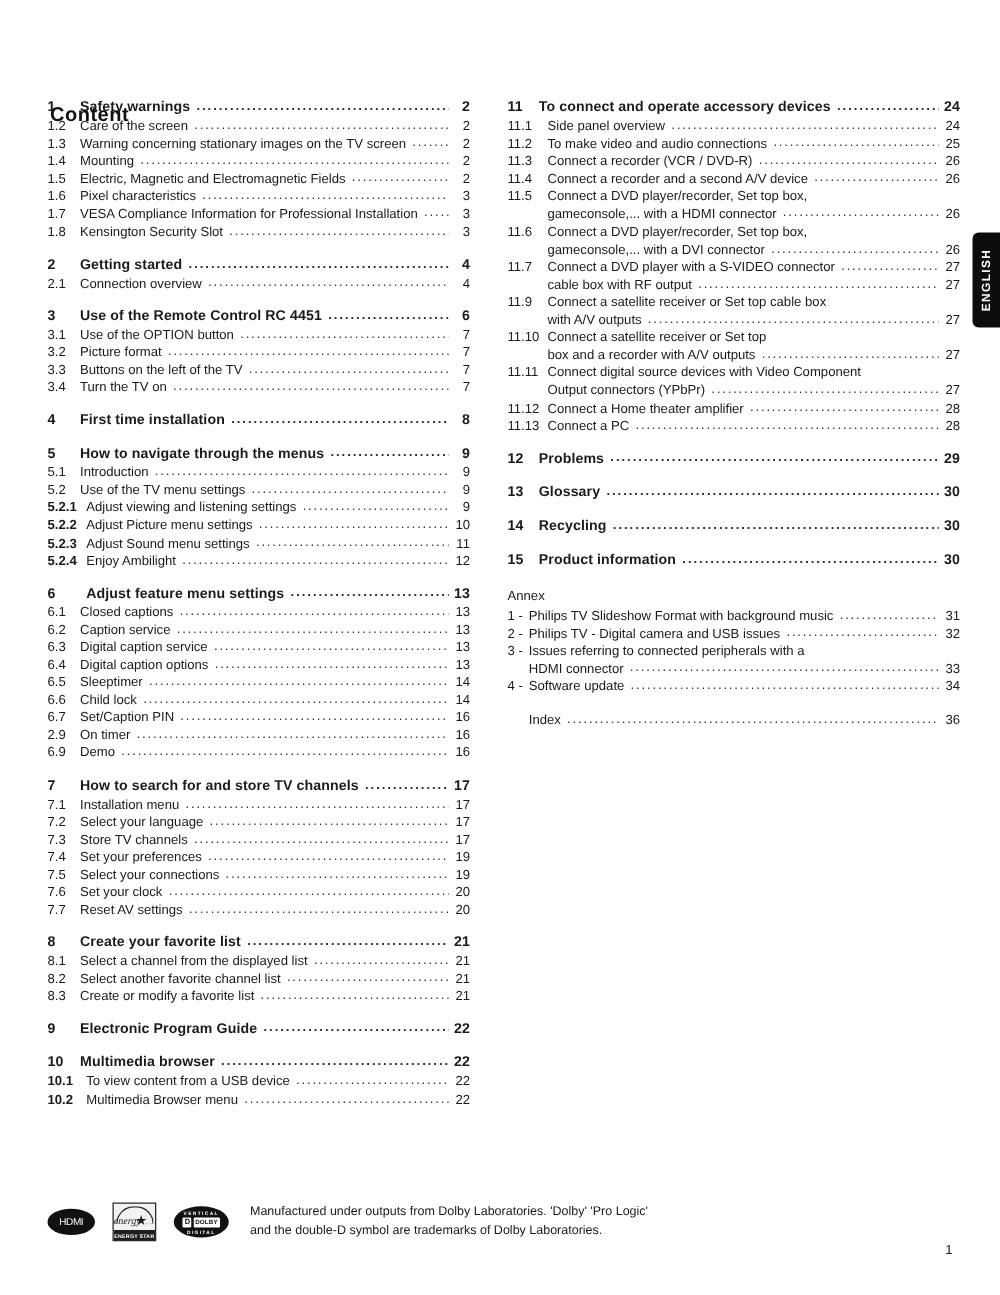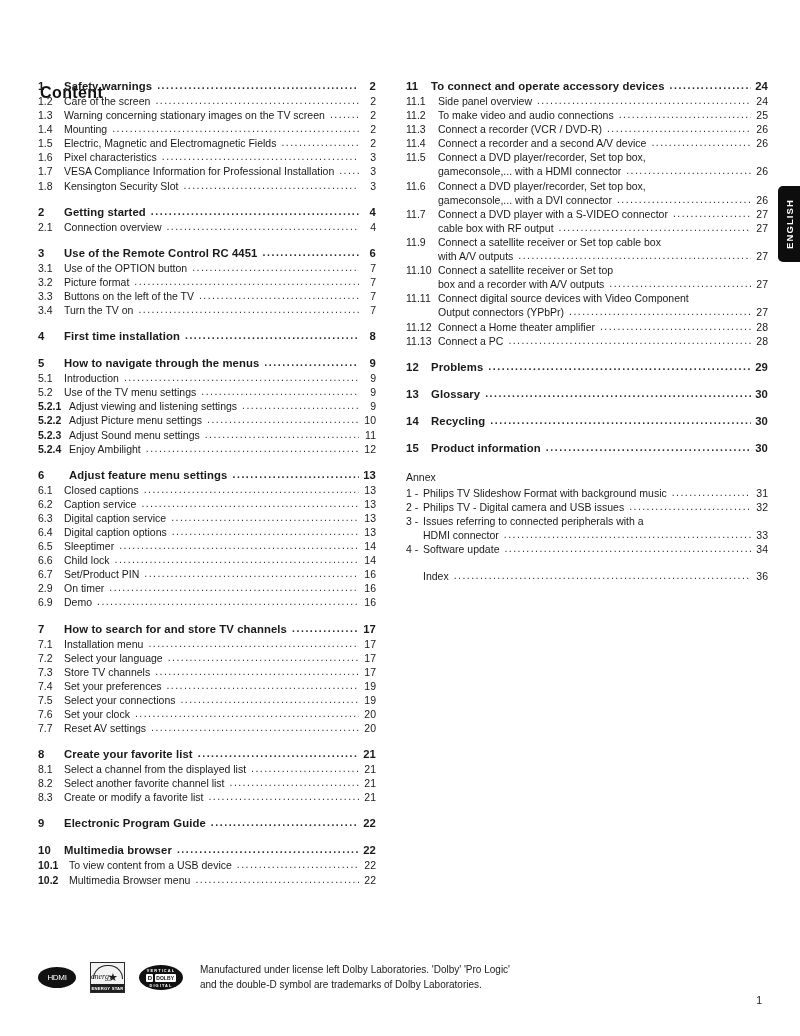--- a/index.html
+++ b/index.html
@@ -481,21 +481,21 @@
           <span class="page">14</span>
         </div>
         <div class="toc-row">
           <span class="num">6.6</span>
           <span class="label">Child lock</span>
           <span class="leader"></span>
           <span class="page">14</span>
         </div>
         <div class="toc-row">
           <span class="num">6.7</span>
-          <span class="label">Set/Product PIN</span>
+          <span class="label">Set/Caption PIN</span>
           <span class="leader"></span>
           <span class="page">16</span>
         </div>
         <div class="toc-row">
           <span class="num">2.9</span>
           <span class="label">On timer</span>
           <span class="leader"></span>
           <span class="page">16</span>
         </div>
         <div class="toc-row">
@@ -825,20 +825,20 @@
         <span class="dd-mid">
           <span class="dd-box">D</span>
           <span class="dd-word">DOLBY</span>
         </span>
         <span class="dd-bot">DIGITAL</span>
       </div>
 
     </div>
 
     <div id="dolby-text">
-      <div>Manufactured under license left Dolby Laboratories. 'Dolby' 'Pro Logic'</div>
+      <div>Manufactured under outputs from Dolby Laboratories. 'Dolby' 'Pro Logic'</div>
       <div>and the double-D symbol are trademarks of Dolby Laboratories.</div>
     </div>
   </div>
 
   <div id="page-number">1</div>
 
 </div>
 
 </body></html>

